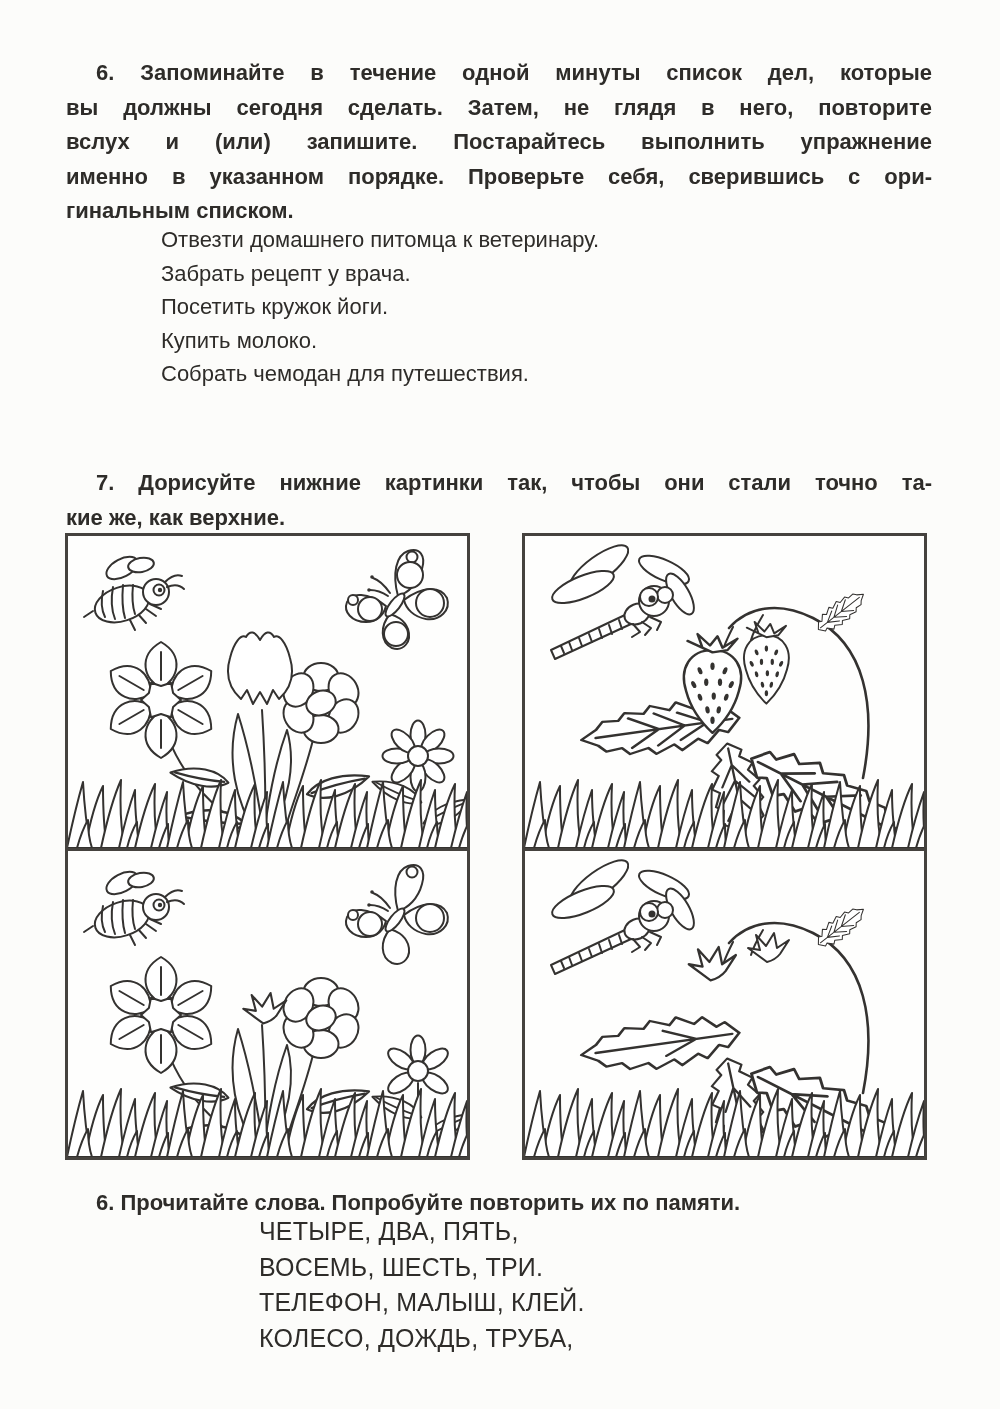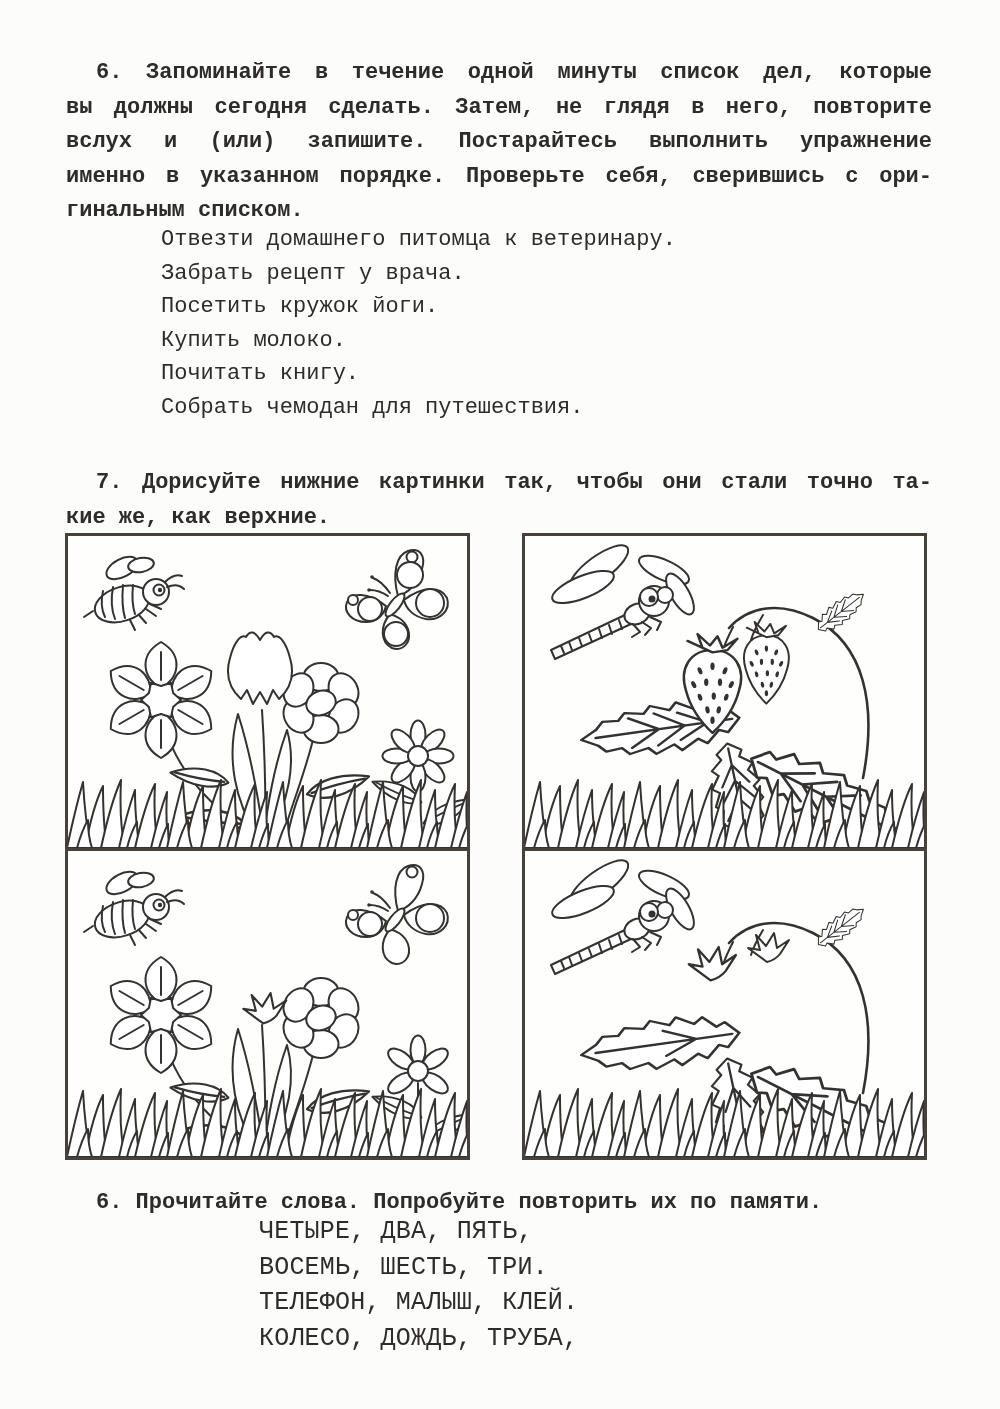--- a/index.html
+++ b/index.html
@@ -1,17 +1,17 @@
 <!DOCTYPE html>
 <html><head>
 <meta charset="utf-8">
 <style>
   html,body{margin:0;padding:0;background:#e8e8e6;}
   .page{position:relative;width:1000px;height:1409px;margin:0 auto;background:#fcfcfa;
-        color:#2e2c29;font-family:Liberation Mono, monospace;overflow:hidden;}
+        color:#2e2c29;font-family:Liberation Sans, sans-serif;overflow:hidden;}
   .block{position:absolute;}
   .h{font-weight:bold;font-size:22px;line-height:34.6px;}
   .jl{text-align:justify;text-align-last:justify;}
   .ind{text-indent:30px;}
   .list{font-size:22px;line-height:33.6px;margin-left:6px;}
   .words{font-size:25px;line-height:35.6px;letter-spacing:.2px;}
   .panelgrid{position:absolute;left:65px;top:533px;display:grid;
              grid-template-columns:405px 405px;column-gap:52px;}
   .pt{width:405px;height:318px;border:3px solid #45423e;box-sizing:border-box;background:#fefefd;}
   .pb{width:405px;height:309px;border:3px solid #45423e;border-top:none;box-sizing:border-box;background:#fefefd;}
@@ -212,21 +212,20 @@
     <div class="jl">вслух и (или) запишите. Постарайтесь выполнить упражнение</div>
     <div class="jl">именно в указанном порядке. Проверьте себя, сверившись с ори-</div>
     <div>гинальным списком.</div>
   </div>
 
   <div class="block list" style="left:155px;top:223px">
     <div>Отвезти домашнего питомца к ветеринару.</div>
     <div>Забрать рецепт у врача.</div>
     <div>Посетить кружок йоги.</div>
     <div>Купить молоко.</div>
-    <div>Почитать книгу.</div>
     <div>Собрать чемодан для путешествия.</div>
   </div>
 
   <div class="block h" style="left:66px;top:466px;width:866px">
     <div class="jl ind">7. Дорисуйте нижние картинки так, чтобы они стали точно та-</div>
     <div>кие же, как верхние.</div>
   </div>
 
   <div class="panelgrid">
 

